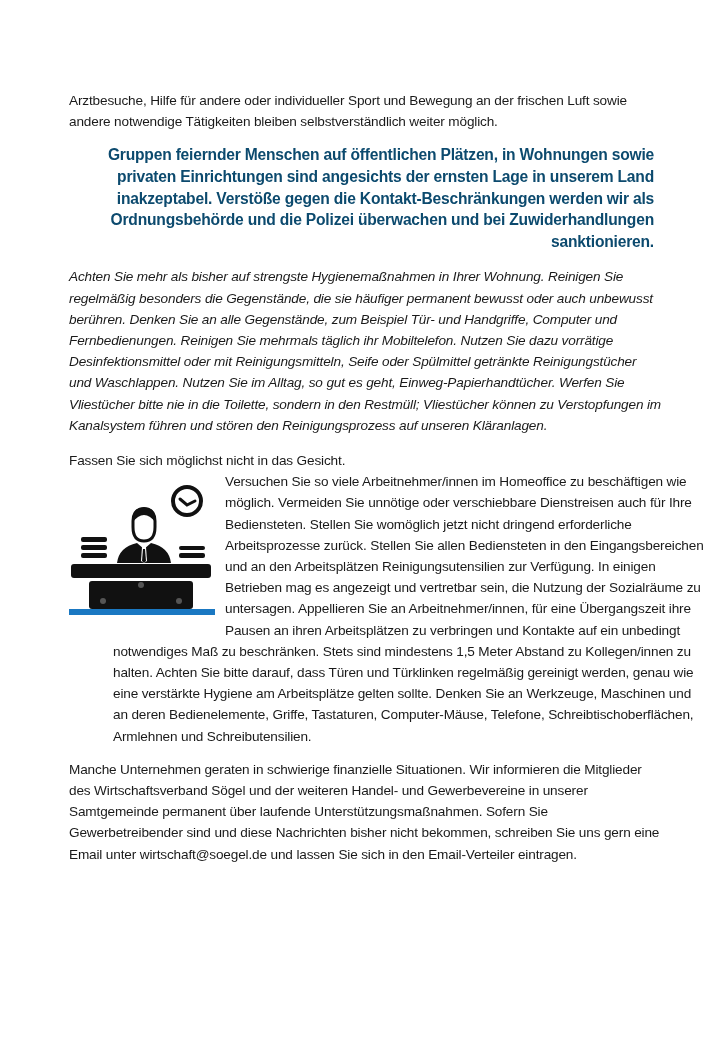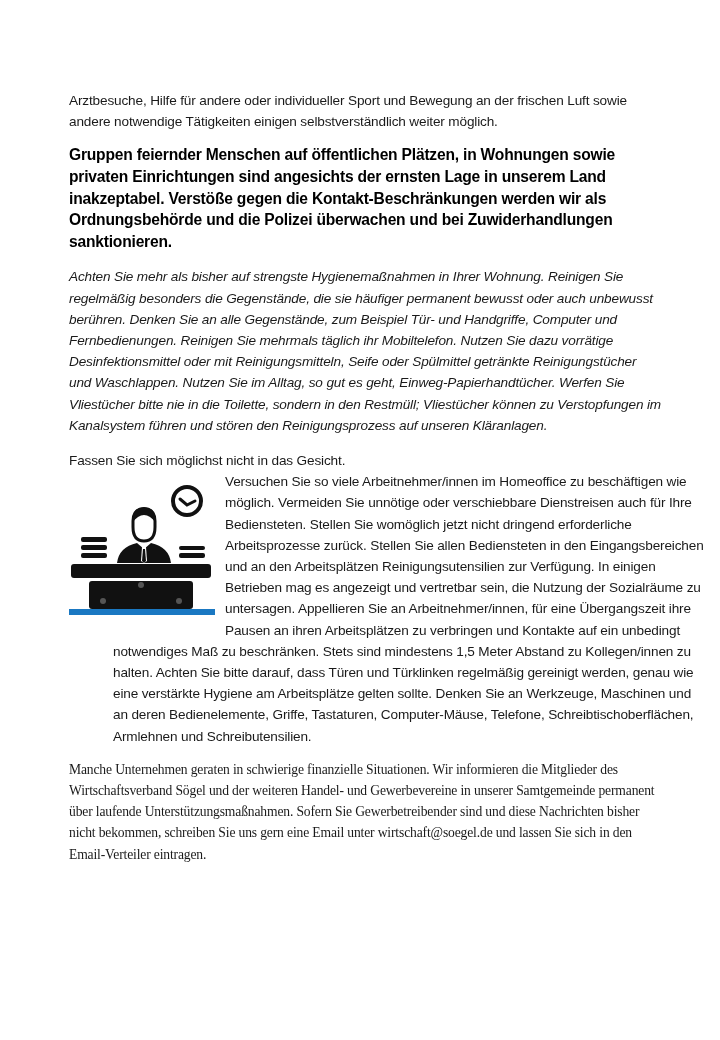--- a/index.html
+++ b/index.html
@@ -24,27 +24,28 @@
     p {
       margin: 0;
       font-size: 13.6px;
       line-height: 21.2px;
       letter-spacing: -0.15px;
     }
     .para-intro {
       margin-bottom: 12px;
     }
     .para-warning {
-      color: #000000;
+      color: #0c4a6e;
       font-weight: bold;
       font-size: 15.6px;
       line-height: 21.6px;
       letter-spacing: -0.2px;
       margin-bottom: 14px;
       width: 585px;
+      text-align: right;
     }
     .para-hygiene {
       margin-bottom: 14px;
       width: 592px;
       font-style: italic;
     }
     .para-face {
       margin-bottom: 0;
     }
     .employer {
@@ -76,29 +77,28 @@
       margin-left: 156px;
     }
     .para-employer {
       width: 592px;
       margin-bottom: 12px;
       margin-left: 44px;
     }
     .para-finance {
       width: 594px;
       clear: both;
-      font-family: Liberation Serif, serif;
     }
   </style>
 </head>
 <body>
 
 <div class="page">
 
-  <p class="para-intro">Arztbesuche, Hilfe für andere oder individueller Sport und Bewegung an der frischen Luft sowie andere notwendige Tätigkeiten einigen selbstverständlich weiter möglich.</p>
+  <p class="para-intro">Arztbesuche, Hilfe für andere oder individueller Sport und Bewegung an der frischen Luft sowie andere notwendige Tätigkeiten bleiben selbstverständlich weiter möglich.</p>
 
   <p class="para-warning">Gruppen feiernder Menschen auf öffentlichen Plätzen, in Wohnungen sowie privaten Einrichtungen sind angesichts der ernsten Lage in unserem Land inakzeptabel. Verstöße gegen die Kontakt-Beschränkungen werden wir als Ordnungsbehörde und die Polizei überwachen und bei Zuwiderhandlungen sanktionieren.</p>
 
   <p class="para-hygiene">Achten Sie mehr als bisher auf strengste Hygienemaßnahmen in Ihrer Wohnung. Reinigen Sie regelmäßig besonders die Gegenstände, die sie häufiger permanent bewusst oder auch unbewusst berühren. Denken Sie an alle Gegenstände, zum Beispiel Tür- und Handgriffe, Computer und Fernbedienungen. Reinigen Sie mehrmals täglich ihr Mobiltelefon. Nutzen Sie dazu vorrätige Desinfektionsmittel oder mit Reinigungsmitteln, Seife oder Spülmittel getränkte Reinigungstücher und Waschlappen. Nutzen Sie im Alltag, so gut es geht, Einweg-Papierhandtücher. Werfen Sie Vliestücher bitte nie in die Toilette, sondern in den Restmüll; Vliestücher können zu Verstopfungen im Kanalsystem führen und stören den Reinigungsprozess auf unseren Kläranlagen.</p>
 
   <p class="para-face">Fassen Sie sich möglichst nicht in das Gesicht.</p>
 
   <div class="employer">
 
     <div class="figure">

